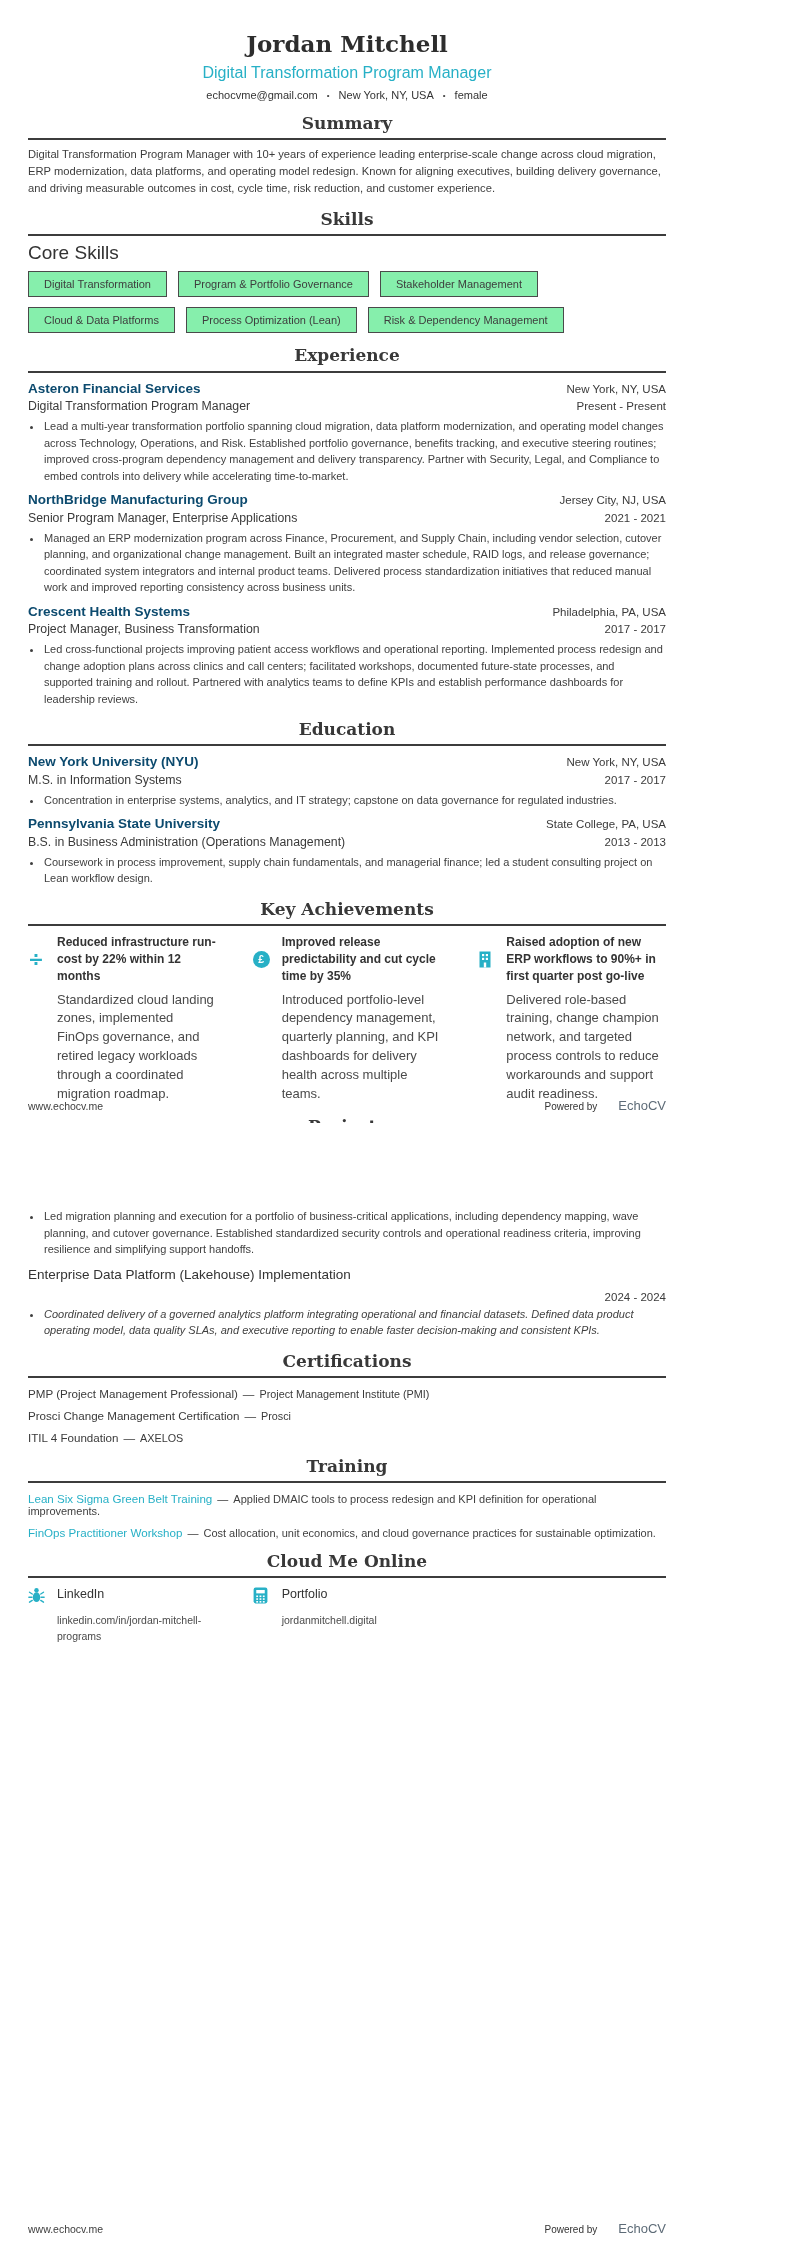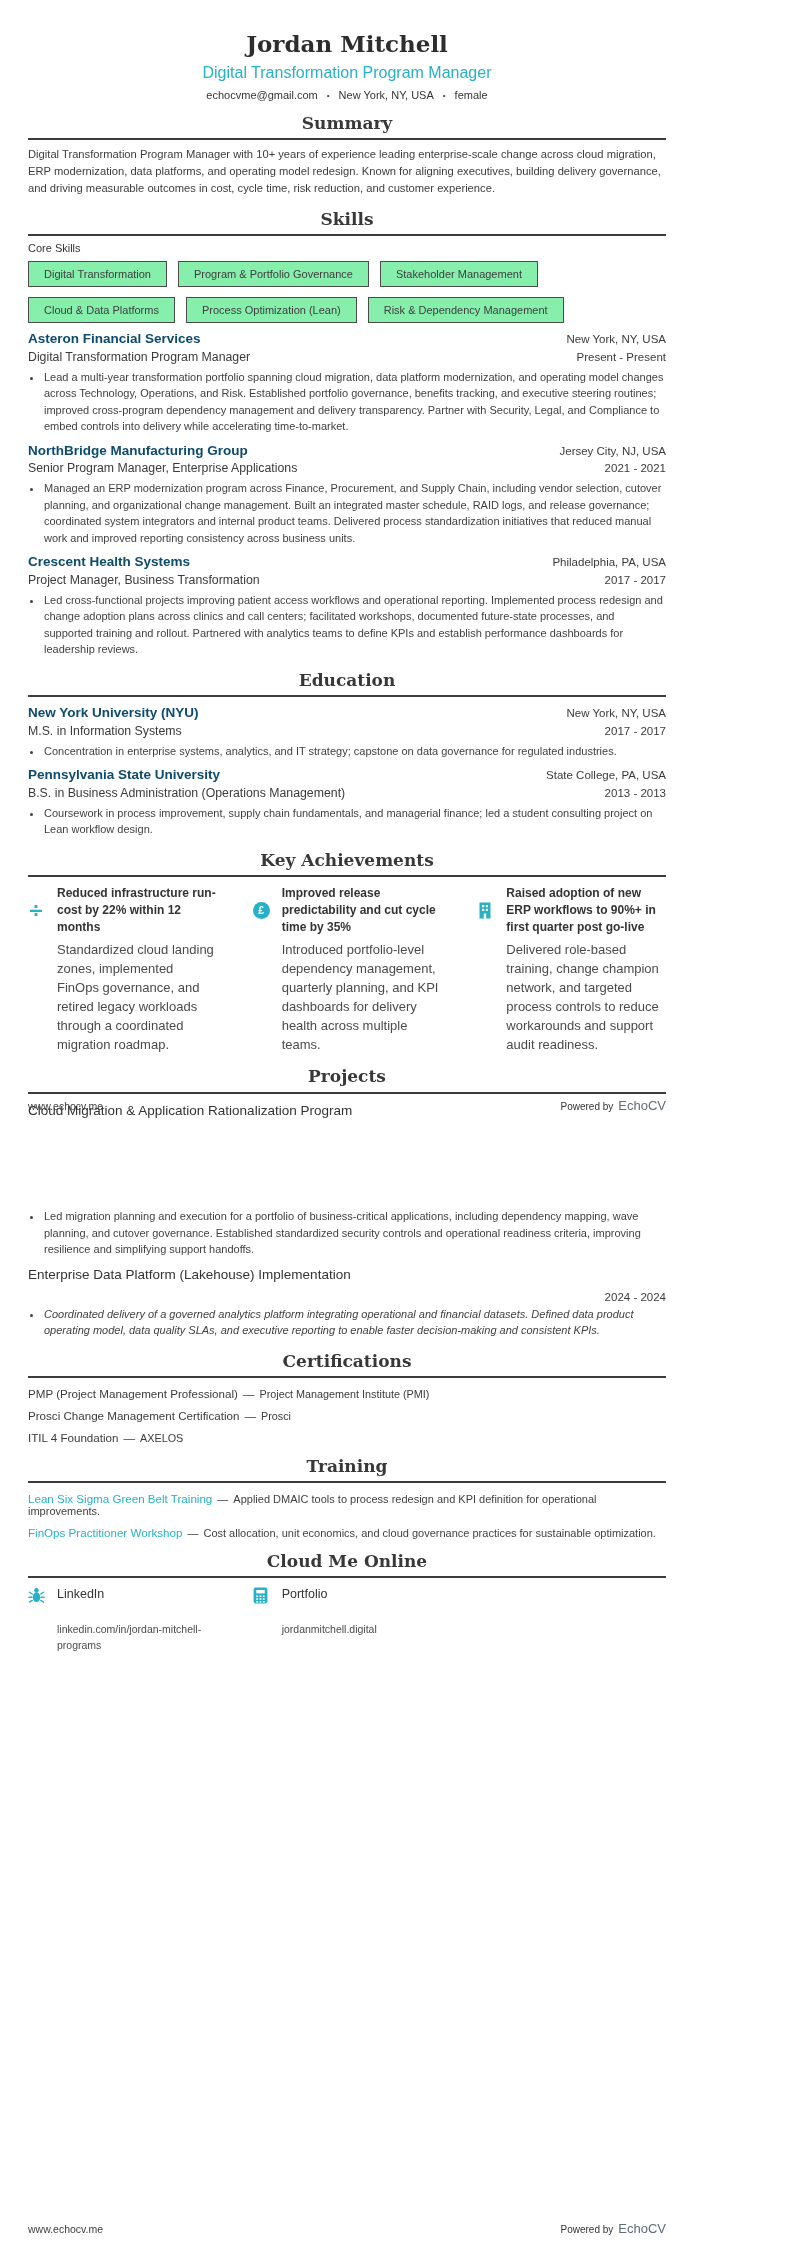--- a/index.html
+++ b/index.html
@@ -29,21 +29,21 @@
     text-align: center; line-height: 1.25;
     margin-top: 12px; padding-bottom: 4px;
     border-bottom: 2px solid #3c3c3c;
     margin-bottom: 6px;
   }
 
   
   .summary-text { font-size: 11.2px; line-height: 1.52; color: #3d3d3d; margin-top: 4px; }
 
   
-  .skills-group-label { font-size: 11px; color: #333; margin: 4px 0 7px; }
+  .skills-group-label { font-size: 19px; color: #333; margin: 4px 0 7px; }
   .tags { display: flex; flex-wrap: wrap; gap: 10px 11px; }
   .tag {
     border: 1px solid #4a4a4a; padding: 6px 15px;
     font-size: 11px; color: #3d3d3d; background: #86efac;
   }
 
   
   .entry { margin-top: 7px; }
   .entry-row { display: flex; justify-content: space-between; align-items: baseline; }
   .entry-org { font-size: 13.5px; font-weight: 600; color: #0c4a6e; line-height: 1.3; }
@@ -75,30 +75,30 @@
   .cert-name { font-size: 11.6px; }
   .dash-sep { margin: 0 5px; color: #3a3a3a; }
   .cert-issuer { font-size: 10.8px; }
 
   
   .training-line { margin-top: 9px; font-size: 11px; color: #3f3f3f; }
   .training-name { color: #27b0c6; font-size: 11.6px; }
 
   
   .link-label { grid-column: 2; grid-row: 1; font-size: 12.5px; color: #333; line-height: 1.4; }
-  .link-url { grid-column: 2; grid-row: 2; margin-top: 18px; font-size: 10.5px; color: #4a4a4a; line-height: 1.5; overflow-wrap: break-word; }
+  .link-url { grid-column: 2; grid-row: 2; margin-top: 9px; font-size: 10.5px; color: #4a4a4a; line-height: 1.5; overflow-wrap: break-word; }
 
   
   .page-footer {
     position: absolute; left: 28px; right: 28px; bottom: 9px;
     display: flex; justify-content: space-between; align-items: baseline;
   }
   .footer-site { font-size: 10.5px; color: #3d3d3d; }
   .footer-powered { font-size: 10px; color: #333; }
-  .footer-brand { font-size: 13px; color: #5d6b77; margin-left: 5px; }
+  .footer-brand { font-size: 13px; color: #5d6b77; margin-left: 21px; }
 
   .page2-content { padding-top: 82px; }
 </style>
 </head>
 <body>
 
 <div class="page">
   <div class="inner">
 
     <header class="cv-header">
@@ -116,20 +116,21 @@
     <div class="skills-group-label">Core Skills</div>
     <div class="tags">
       <span class="tag">Digital Transformation</span>
       <span class="tag">Program &amp; Portfolio Governance</span>
       <span class="tag">Stakeholder Management</span>
       <span class="tag">Cloud &amp; Data Platforms</span>
       <span class="tag">Process Optimization (Lean)</span>
       <span class="tag">Risk &amp; Dependency Management</span>
     </div>
 
+    <div class="sec-title">Experience</div>
 
     <div class="entry">
       <div class="entry-row">
         <span class="entry-org">Asteron Financial Services</span>
         <span class="entry-right">New York, NY, USA</span>
       </div>
       <div class="entry-row">
         <span class="entry-role">Digital Transformation Program Manager</span>
         <span class="entry-right">Present - Present</span>
       </div>

